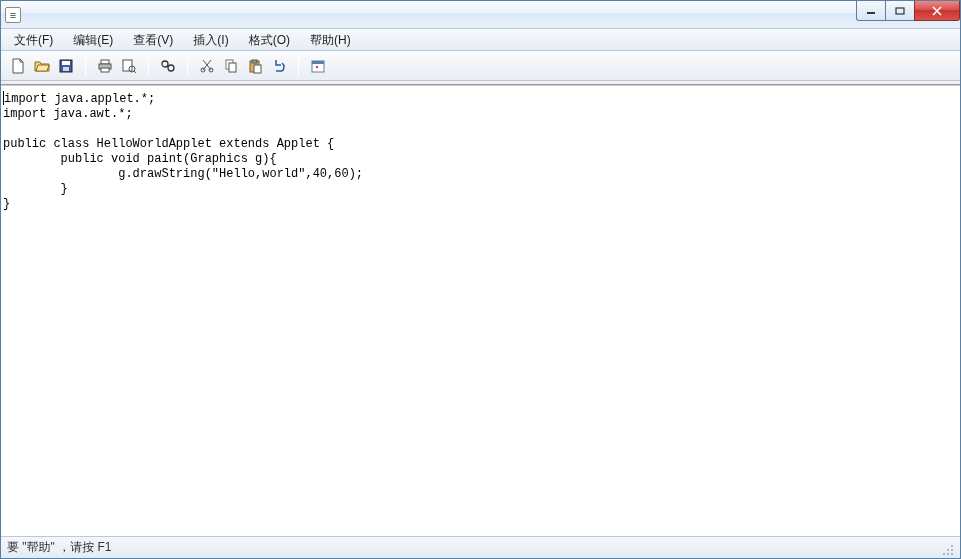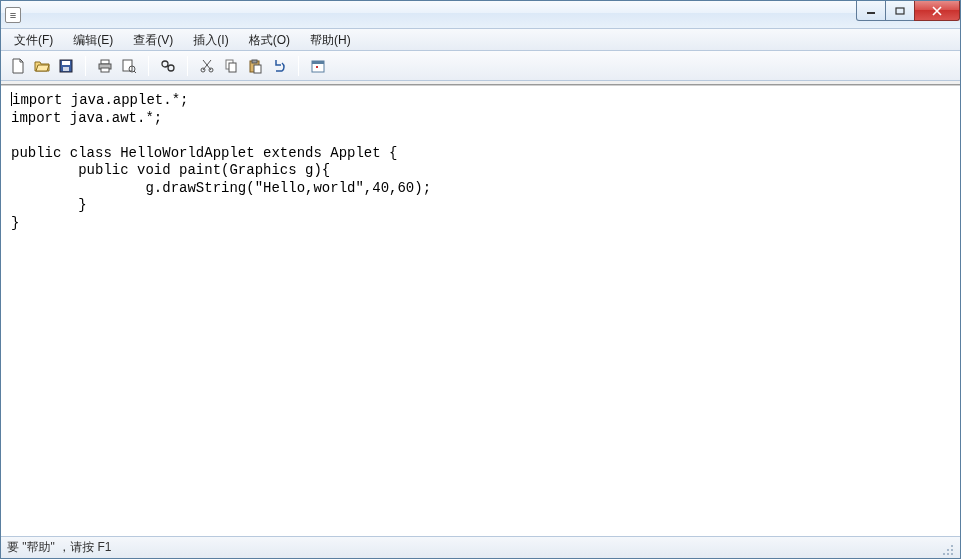--- a/index.html
+++ b/index.html
@@ -101,23 +101,23 @@
     .ruler-line {
       height: 4px;
       background: #f0f0f0;
       border-bottom: 1px solid #999;
     }
 
     .editor-area {
       background: #fff;
       height: calc(559px - 28px - 22px - 30px - 4px - 22px - 2px);
       overflow: auto;
-      padding: 6px 10px;
+      padding: 6px 2px;
       font-family: "Courier New", "SimSun", monospace;
-      font-size: 14px;
+      font-size: 12px;
       line-height: 1.25;
       color: #000;
       white-space: pre;
       position: relative;
       border-top: 1px solid #d0d0d0;
     }
     .caret {
       display: inline-block;
       width: 1px; height: 14px;
       background: #000;

